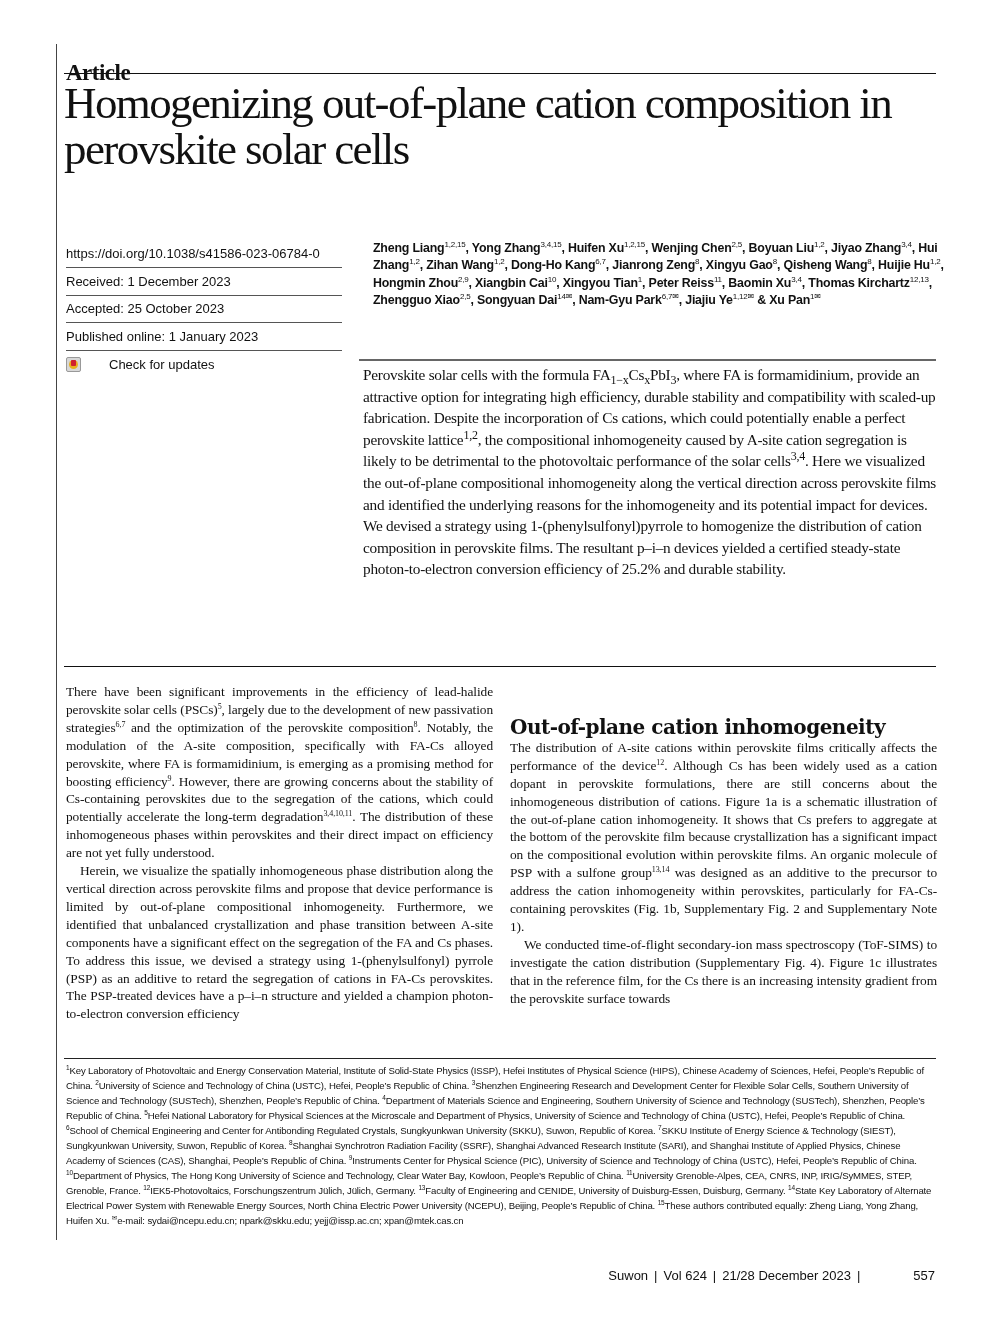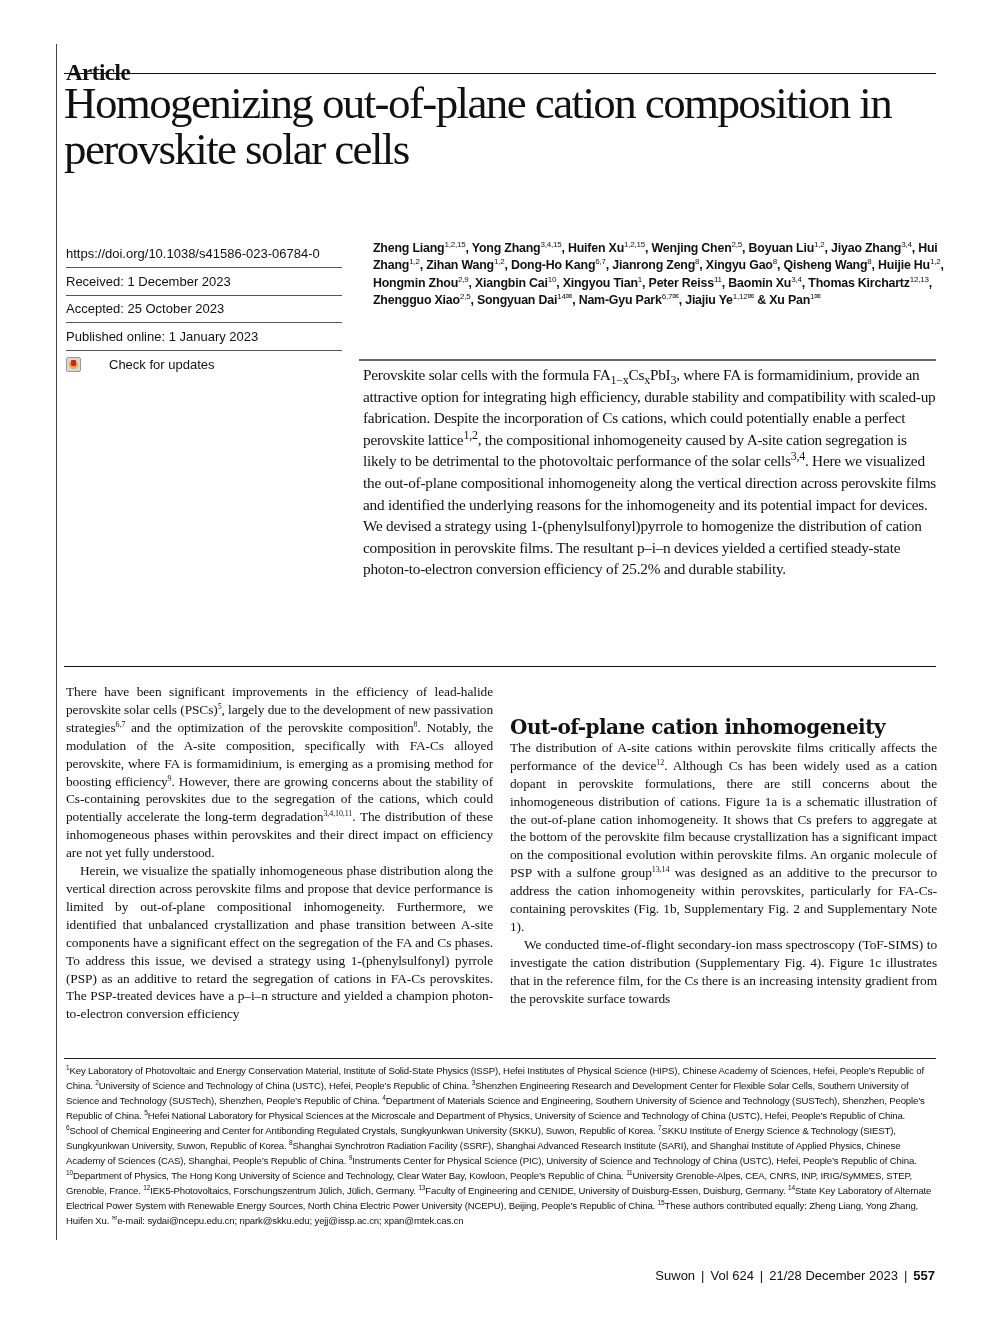--- a/index.html
+++ b/index.html
@@ -35,21 +35,21 @@
   #col-left { left:66px; }
   #col-right { left:510px; }
   #section-heading { font-family:"DejaVu Serif","Liberation Serif",serif; font-weight:bold; font-size:20px; margin:36px 0 2px 0; letter-spacing:-0.5px; text-align:left; }
 
   #fn-rule { position:absolute; left:64px; top:1058px; width:872px; height:1px; background:#222; }
   #footnotes { position:absolute; left:66px; top:1063px; width:872px; font-size:9.6px; line-height:15px; letter-spacing:-0.15px; margin:0; }
   #footnotes sup { font-size:6.5px; line-height:0; }
 
   #running-footer { position:absolute; right:57px; top:1268px; font-size:13px; white-space:nowrap; }
   #running-footer .sep { margin:0 6px; }
-  #running-footer .page { font-weight:bold; }
+  #running-footer .page { font-weight:normal;margin-left:47px; }
 </style>
 </head>
 <body>
 
 <div id="left-rule"></div>
 
 <div id="article-label">Article</div>
 <div id="top-rule"></div>
 <h1 id="title">Homogenizing out-of-plane cation composition in perovskite solar cells</h1>
 

